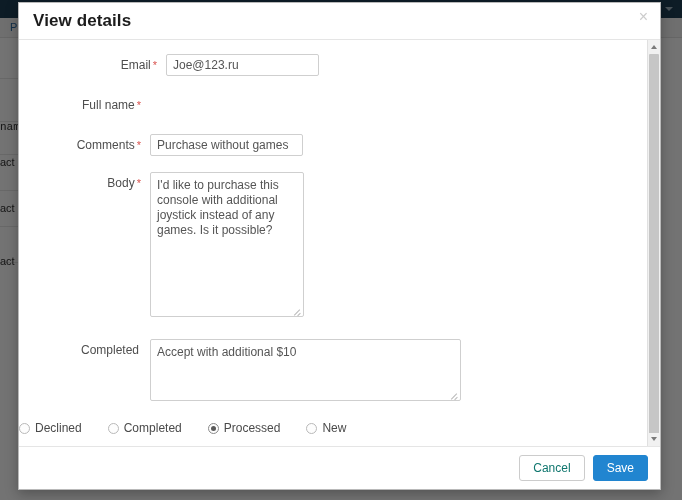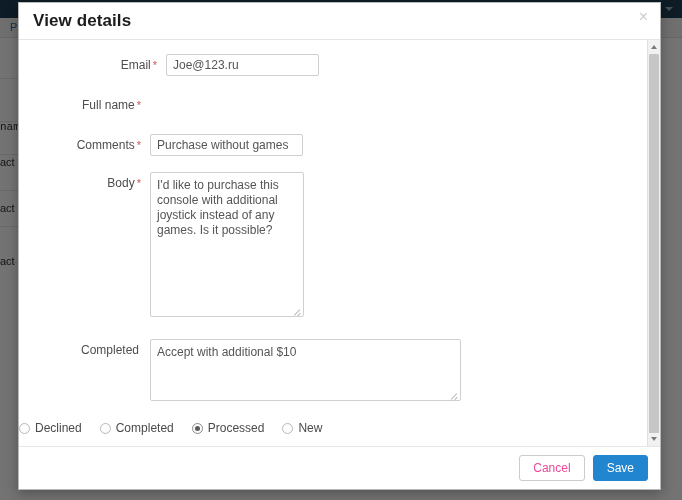--- a/index.html
+++ b/index.html
@@ -145,21 +145,21 @@
     position: absolute;
     background: #b9b9b9;
     height: 1px;
   }
   .resize-grip::before { width: 8px; transform: rotate(-45deg); top: 5px; left: 0px; }
   .resize-grip::after  { width: 4px; transform: rotate(-45deg); top: 7px; left: 4px; }
 
   
   #status-row { display: flex; align-items: center; }
   #status-row .f-label { line-height: 16px; }
-  .radio-group { display: flex; align-items: flex-start; gap: 4px; }
+  .radio-group { display: flex; align-items: flex-start; gap: 12px; }
   .radio-item {
     display: flex; align-items: center;
     margin-right: 14px;
     font-size: 12px; color: #4a4a4a;
     white-space: nowrap;
     cursor: pointer;
   }
   .radio-dot {
     width: 11px; height: 11px; border-radius: 50%;
     border: 1px solid #b9b9b9;
@@ -223,21 +223,21 @@
     font-family: "Liberation Sans", sans-serif;
     font-size: 12px;
     padding: 5px 13px;
     border-radius: 3px;
     cursor: pointer;
     line-height: 14px;
   }
   #cancel-button {
     background: #ffffff;
     border: 1px solid #cccccc;
-    color: #ec4899;
+    color: #0f766e;
     text-align: center;
   }
   #save-button {
     background: #2185d0;
     border: 1px solid #2185d0;
     color: #ffffff;
   }
 </style>
 </head>
 <body>

